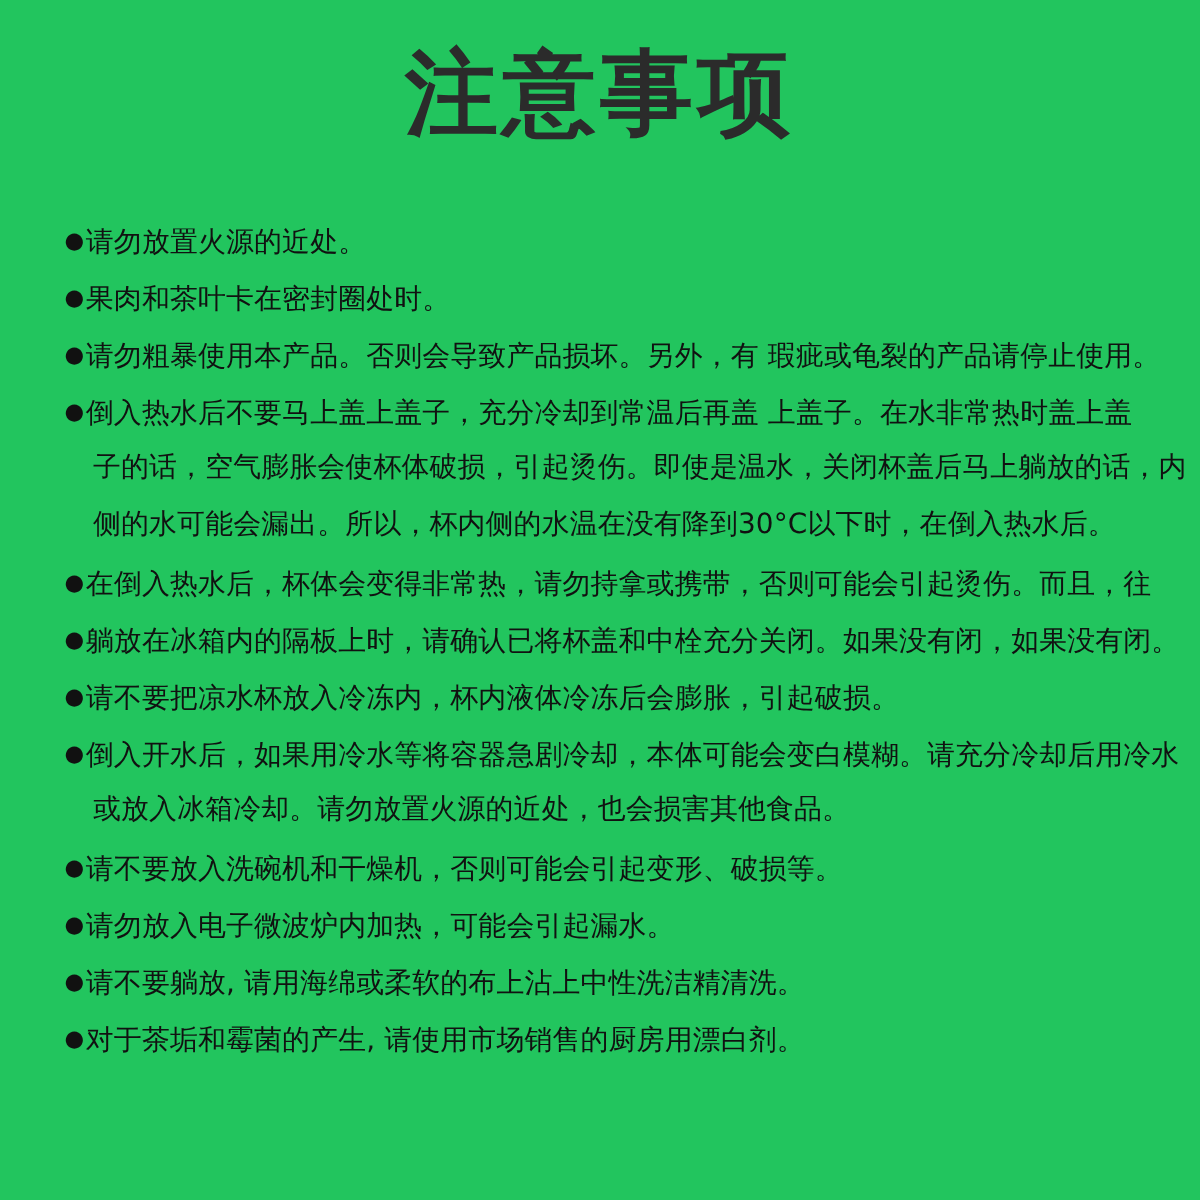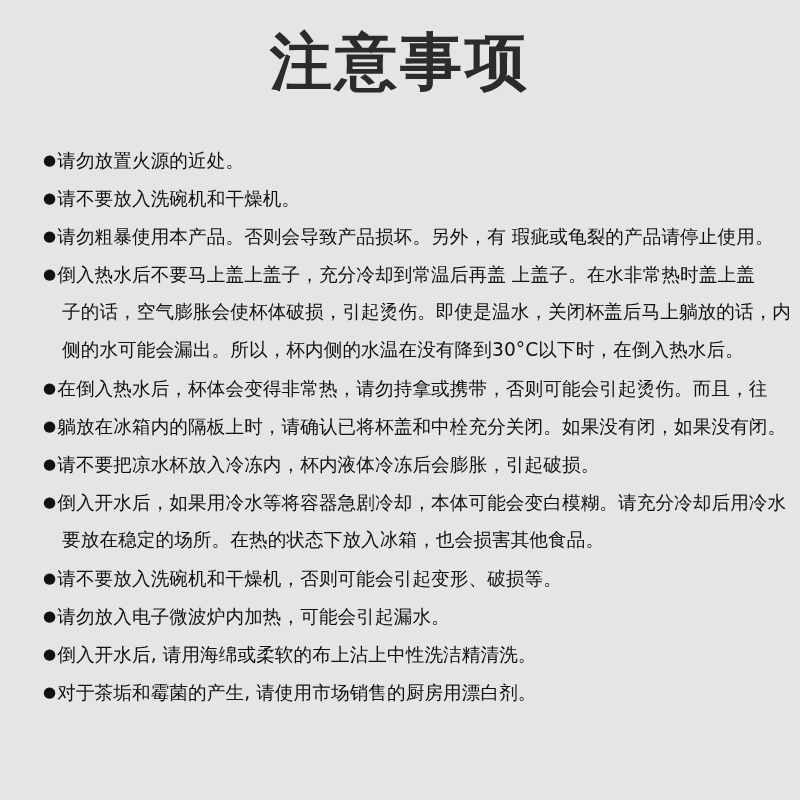--- a/index.html
+++ b/index.html
@@ -12,21 +12,21 @@
     height: 800px;
     background: #ffffff;
     font-family: "DejaVu Sans", "Liberation Sans", sans-serif;
     overflow: hidden;
   }
 
   .page {
     position: relative;
     width: 800px;
     height: 800px;
-    background: #e5e5e5;
+    background: #22c55e;
     box-sizing: border-box;
   }
 
   
   .title-block {
     position: absolute;
     top: 26px;
     left: 0;
     width: 800px;
     text-align: center;
@@ -76,29 +76,29 @@
 <body>
 
 <div class="page">
 
   <div class="title-block">
     <div class="doc-title">注意事项</div>
   </div>
 
   <div class="notice-list" id="notice-list">
       <div class="notice-line"><span class="bullet">●</span><span>请勿放置火源的近处。</span></div>
-      <div class="notice-line"><span class="bullet">●</span><span>请不要放入洗碗机和干燥机。</span></div>
+      <div class="notice-line"><span class="bullet">●</span><span>果肉和茶叶卡在密封圈处时。</span></div>
       <div class="notice-line"><span class="bullet">●</span><span>请勿粗暴使用本产品。否则会导致产品损坏。另外，有 瑕疵或龟裂的产品请停止使用。</span></div>
       <div class="notice-line"><span class="bullet">●</span><span>倒入热水后不要马上盖上盖子，充分冷却到常温后再盖 上盖子。在水非常热时盖上盖</span></div>
       <div class="notice-line cont"><span>子的话，空气膨胀会使杯体破损，引起烫伤。即使是温水，关闭杯盖后马上躺放的话，内</span></div>
       <div class="notice-line cont"><span>侧的水可能会漏出。所以，杯内侧的水温在没有降到30°C以下时，在倒入热水后。</span></div>
       <div class="notice-line"><span class="bullet">●</span><span>在倒入热水后，杯体会变得非常热，请勿持拿或携带，否则可能会引起烫伤。而且，往</span></div>
       <div class="notice-line"><span class="bullet">●</span><span>躺放在冰箱内的隔板上时，请确认已将杯盖和中栓充分关闭。如果没有闭，如果没有闭。</span></div>
       <div class="notice-line"><span class="bullet">●</span><span>请不要把凉水杯放入冷冻内，杯内液体冷冻后会膨胀，引起破损。</span></div>
       <div class="notice-line"><span class="bullet">●</span><span>倒入开水后，如果用冷水等将容器急剧冷却，本体可能会变白模糊。请充分冷却后用冷水</span></div>
-      <div class="notice-line cont"><span>要放在稳定的场所。在热的状态下放入冰箱，也会损害其他食品。</span></div>
+      <div class="notice-line cont"><span>或放入冰箱冷却。请勿放置火源的近处，也会损害其他食品。</span></div>
       <div class="notice-line"><span class="bullet">●</span><span>请不要放入洗碗机和干燥机，否则可能会引起变形、破损等。</span></div>
       <div class="notice-line"><span class="bullet">●</span><span>请勿放入电子微波炉内加热，可能会引起漏水。</span></div>
-      <div class="notice-line"><span class="bullet">●</span><span>倒入开水后, 请用海绵或柔软的布上沾上中性洗洁精清洗。</span></div>
+      <div class="notice-line"><span class="bullet">●</span><span>请不要躺放, 请用海绵或柔软的布上沾上中性洗洁精清洗。</span></div>
       <div class="notice-line"><span class="bullet">●</span><span>对于茶垢和霉菌的产生, 请使用市场销售的厨房用漂白剂。</span></div>
     </div>
 
 </div>
 
 </body></html>

